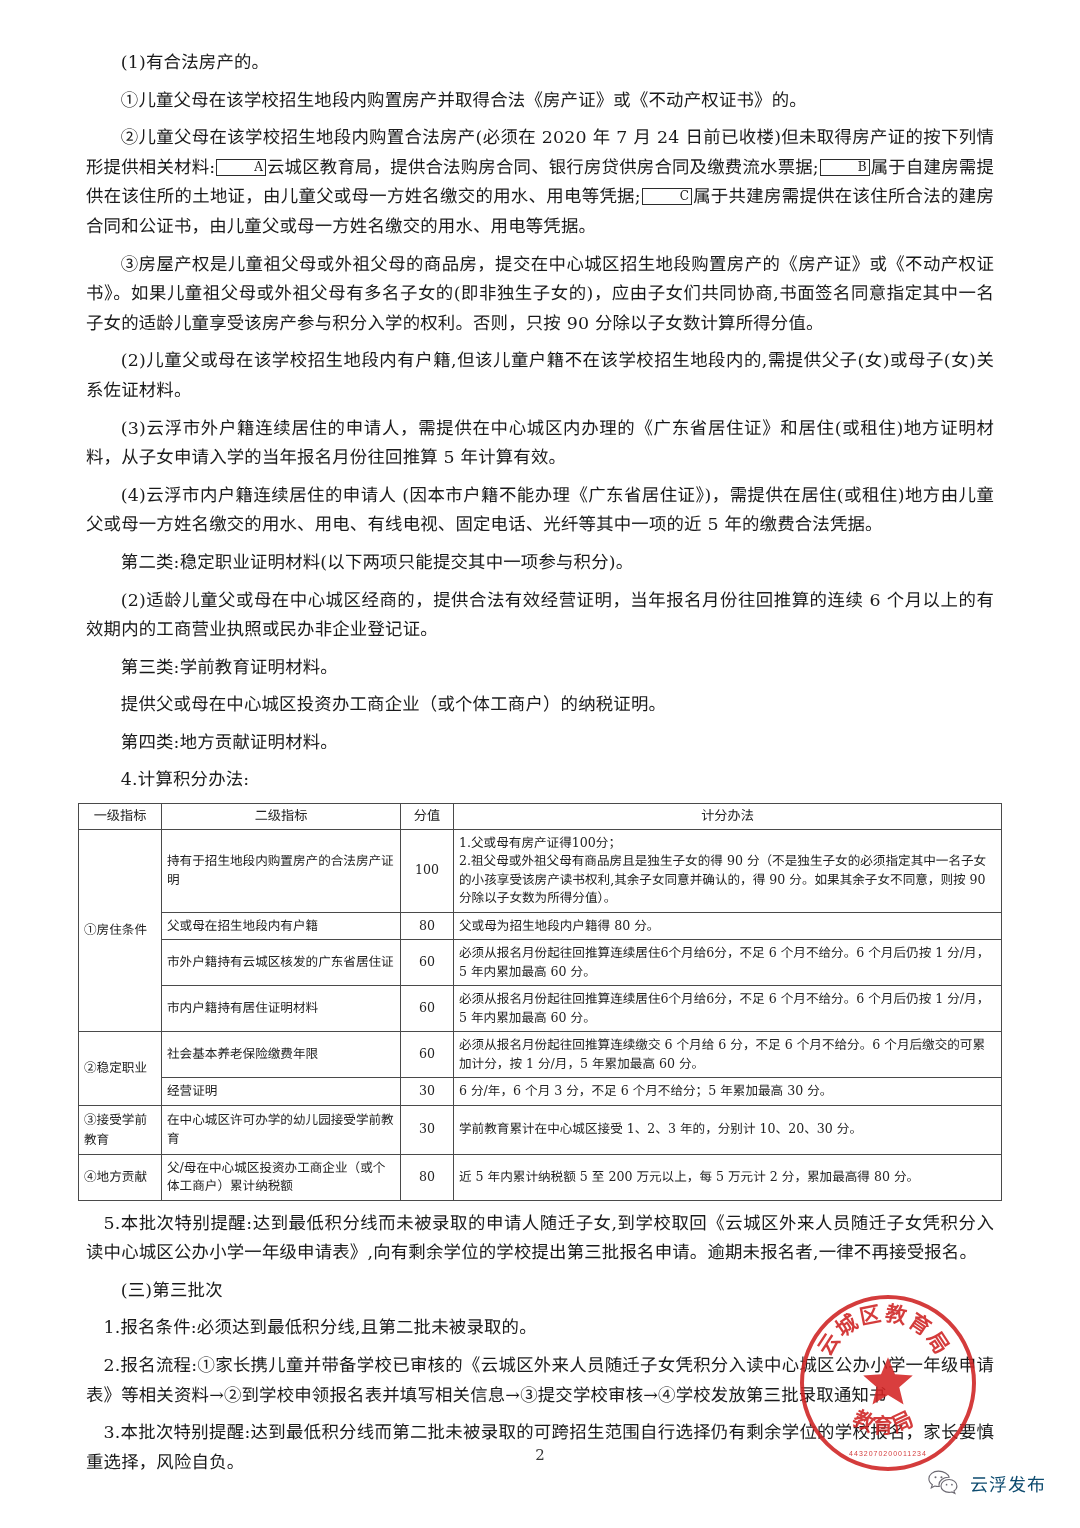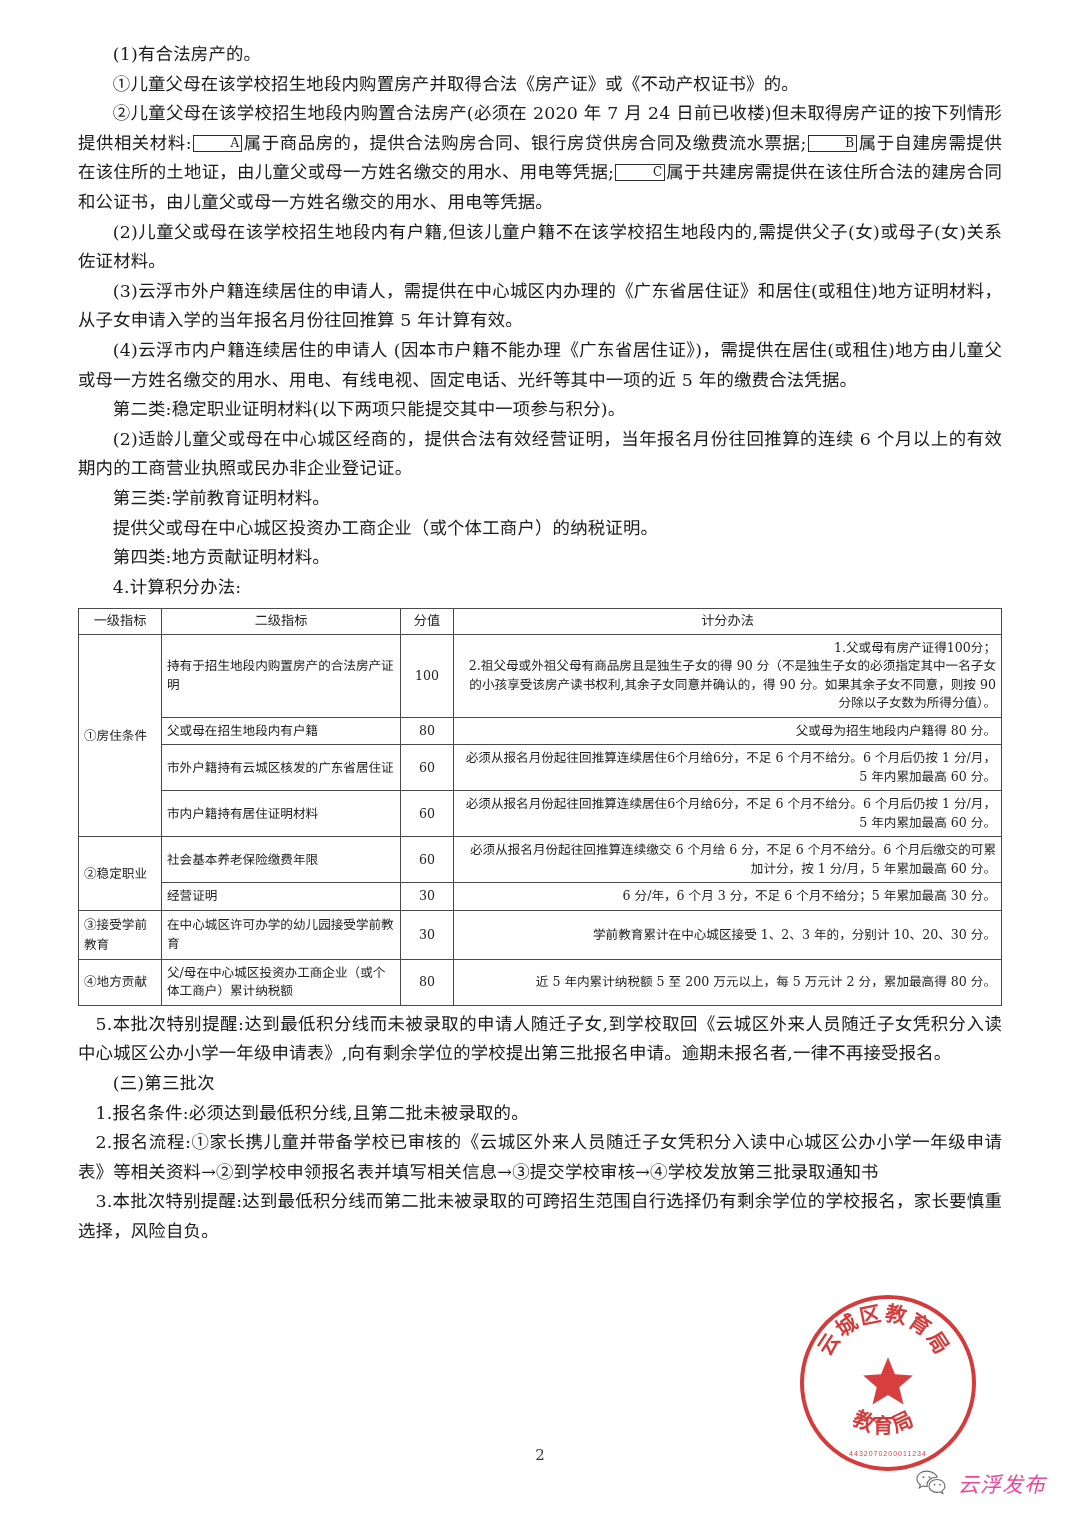--- a/index.html
+++ b/index.html
@@ -20,21 +20,21 @@
     background: #ffffff;
     overflow: hidden;
   }
   .doc-body {
     position: absolute;
     left: 78px;
     top: 40px;
     width: 924px;
   }
   p.para {
-    margin: 0;
+    margin: 8px;
     font-size: 17.4px;
     line-height: 29.6px;
     text-align: justify;
     text-justify: inter-ideograph;
     letter-spacing: 0.2px;
   }
   p.indent2 { text-indent: 2em; }
   p.indent1 { text-indent: 1em; }
 
   .boxed {
@@ -65,21 +65,21 @@
     color: #222;
   }
   table.score-table th {
     text-align: center;
     font-size: 13.2px;
     padding: 3px 4px;
   }
   td.c1 { width: 74px;  text-align: left; line-height: 20px; }
   td.c2 { width: 230px; text-align: left;  }
   td.c3 { width: 44px;  text-align: center; font-family:"DejaVu Serif",serif;}
-  td.c4 { text-align: right; }
+  td.c4 { text-align: left; }
   th.h1 { width: 74px; }
   th.h2 { width: 230px; }
   th.h3 { width: 44px; border-radius: 7px; }
 
   
   .stamp {
     position: absolute;
     left: 800px;
     top: 1295px;
     width: 168px;
@@ -140,40 +140,40 @@
     position: absolute;
     right: 34px;
     top: 1468px;
     display: flex;
     align-items: center;
     gap: 9px;
     color: #55525a;
   }
   .footer-brand .wechat-icon { width: 34px; height: 30px; }
   .footer-brand .brand-text {
-    font-size: 21px;
+    font-size: 18px;
     font-family: "DejaVu Sans", sans-serif;
-    color: #ec4899;
-    font-style: italic;
+    color: #0c4a6e;
     letter-spacing: 1px;
   }
 </style>
 </head>
 <body>
 
 <div id="page">
 
   <div class="doc-body">
 
     <p class="para indent2">(1)有合法房产的。</p>
 
     <p class="para indent2">①儿童父母在该学校招生地段内购置房产并取得合法《房产证》或《不动产权证书》的。</p>
 
-    <p class="para indent2"><span>②儿童父母在该学校招生地段内购置合法房产(必须在 2020 年 7 月 24 日前已收楼)但未取得房产证的按下列情形提供相关材料:</span><span class="boxed">A</span><span>属于商品房的，提供合法购房合同、银行房贷供房合同及缴费流水票据;</span><span class="boxed">B</span><span>属于自建房需提供在该住所的土地证，由儿童父或母一方姓名缴交的用水、用电等凭据;</span><span class="boxed">C</span><span>属于共建房需提供在该住所合法的建房合同和公证书，由儿童父或母一方姓名缴交的用水、用电等凭据。</span></p>
-
+    <p class="para indent2"><span>②儿童父母在该学校招生地段内购置合法房产(必须在 2020 年 7 月 24 日前已收楼)但未取得房产证的按下列情形提供相关材料:</span><span class="boxed">A</span><span>云城区教育局，提供合法购房合同、银行房贷供房合同及缴费流水票据;</span><span class="boxed">B</span><span>属于自建房需提供在该住所的土地证，由儿童父或母一方姓名缴交的用水、用电等凭据;</span><span class="boxed">C</span><span>属于共建房需提供在该住所合法的建房合同和公证书，由儿童父或母一方姓名缴交的用水、用电等凭据。</span></p>
+
+    <p class="para indent2">③房屋产权是儿童祖父母或外祖父母的商品房，提交在中心城区招生地段购置房产的《房产证》或《不动产权证书》。如果儿童祖父母或外祖父母有多名子女的(即非独生子女的)，应由子女们共同协商,书面签名同意指定其中一名子女的适龄儿童享受该房产参与积分入学的权利。否则，只按 90 分除以子女数计算所得分值。</p>
 
     <p class="para indent2">(2)儿童父或母在该学校招生地段内有户籍,但该儿童户籍不在该学校招生地段内的,需提供父子(女)或母子(女)关系佐证材料。</p>
 
     <p class="para indent2">(3)云浮市外户籍连续居住的申请人，需提供在中心城区内办理的《广东省居住证》和居住(或租住)地方证明材料，从子女申请入学的当年报名月份往回推算 5 年计算有效。</p>
 
     <p class="para indent2">(4)云浮市内户籍连续居住的申请人 (因本市户籍不能办理《广东省居住证》)，需提供在居住(或租住)地方由儿童父或母一方姓名缴交的用水、用电、有线电视、固定电话、光纤等其中一项的近 5 年的缴费合法凭据。</p>
 
     <p class="para indent2">第二类:稳定职业证明材料(以下两项只能提交其中一项参与积分)。</p>
 
 

